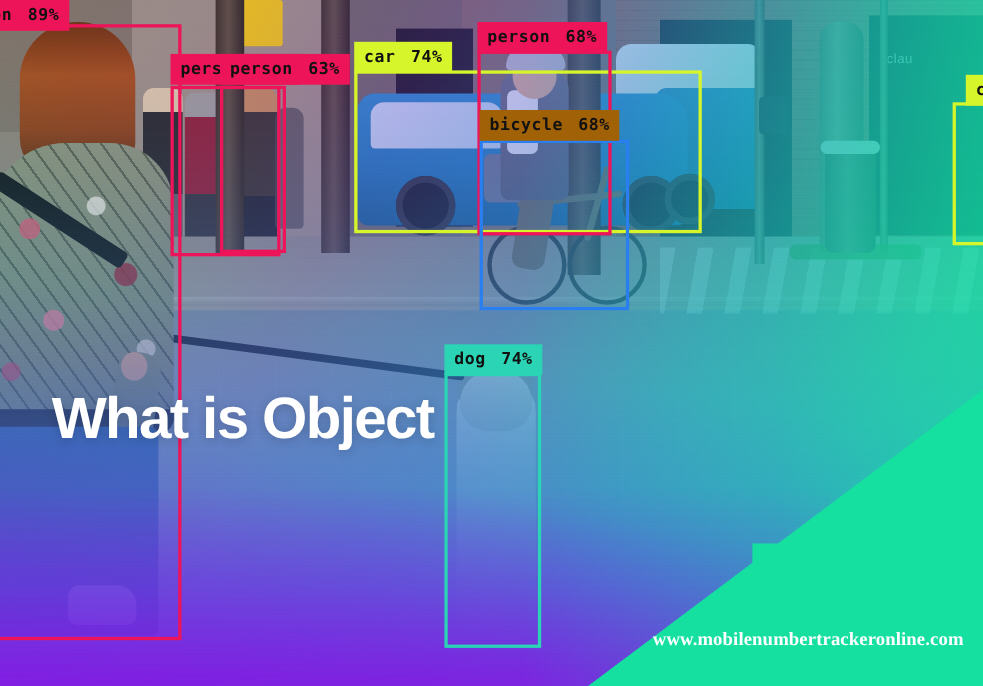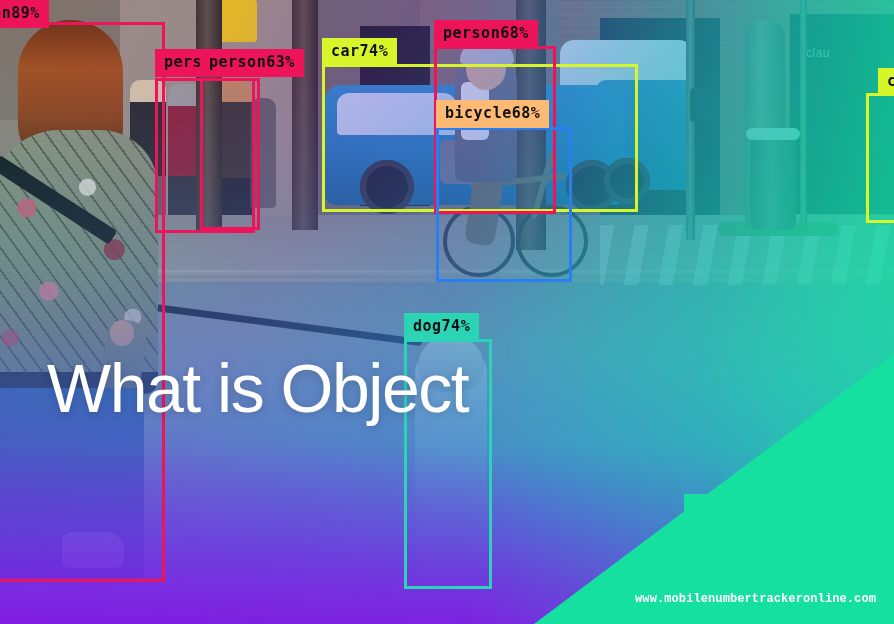--- a/index.html
+++ b/index.html
@@ -288,37 +288,37 @@
 
   
   .bbox { position:absolute; border-style:solid; }
   .dlabel {
     position:absolute; white-space:nowrap;
     font-family:"DejaVu Sans Mono","Liberation Mono",monospace;
     font-weight:700; font-size:15px; line-height:1;
     padding:6px 9px 7px 9px; color:#111;
     letter-spacing:0.5px;
   }
-  .dlabel .pct { }
+  .dlabel .pct { margin-left:14px; }
 
   
   .headline {
     position:absolute; left:47px; top:355px; width:700px;
-    color:#ffffff; font-weight:400;
+    color:#ffffff; font-weight:700;
     font-family:"Liberation Sans", sans-serif;
-    font-size:68px; line-height:0.98; letter-spacing:-1.5px;
+    font-size:53px; line-height:0.98; letter-spacing:-1.5px;
     text-shadow:0 2px 10px rgba(0,0,0,.18);
   }
   .headline .l2 { display:block; }
 
   .site-url {
-    position:absolute; right:18px; bottom:18px;
-    color:#ffffff; font-weight:700; font-size:12px;
+    position:absolute; right:18px; bottom:33px;
+    color:#ffffff; font-weight:700; font-size:17px;
     letter-spacing:0.1px;
-    font-family:Liberation Mono, monospace;
+    font-family:Liberation Serif, serif;
   }
   .grain {
     position:absolute; inset:0; pointer-events:none; opacity:.16;
     background:repeating-linear-gradient(0deg, rgba(255,255,255,.05) 0 1px, rgba(0,0,0,.05) 1px 2px);
   }
 </style>
 </head>
 <body>
 
 <div id="canvas">
@@ -410,21 +410,21 @@
       <div class="dlabel" style="left: -55px; top: 0px; background: rgb(238, 20, 89); color: rgb(17, 17, 17);"><span>person</span><span class="pct">89%</span></div>
       <div class="bbox" style="left: 155px; top: 78px; width: 100px; height: 155px; border-width: 3px; border-color: rgb(238, 20, 89);"></div>
       <div class="dlabel" style="left: 155px; top: 49px; background: rgb(238, 20, 89); color: rgb(17, 17, 17);"><span>person</span><span class="pct">63%</span></div>
       <div class="bbox" style="left: 200px; top: 78px; width: 60px; height: 152px; border-width: 3px; border-color: rgb(238, 20, 89);"></div>
       <div class="dlabel" style="left: 200px; top: 49px; background: rgb(238, 20, 89); color: rgb(17, 17, 17);"><span>person</span><span class="pct">63%</span></div>
       <div class="bbox" style="left: 322px; top: 64px; width: 316px; height: 148px; border-width: 3px; border-color: rgb(214, 245, 43);"></div>
       <div class="dlabel" style="left: 322px; top: 38px; background: rgb(214, 245, 43); color: rgb(17, 17, 17);"><span>car</span><span class="pct">74%</span></div>
       <div class="bbox" style="left: 434px; top: 46px; width: 122px; height: 168px; border-width: 3px; border-color: rgb(238, 20, 89);"></div>
       <div class="dlabel" style="left: 434px; top: 20px; background: rgb(238, 20, 89); color: rgb(17, 17, 17);"><span>person</span><span class="pct">68%</span></div>
       <div class="bbox" style="left: 436px; top: 127px; width: 136px; height: 155px; border-width: 3px; border-color: rgb(42, 127, 240);"></div>
-      <div class="dlabel" style="left: 436px; top: 100px; background: #fdba74; color: rgb(17, 17, 17);"><span>bicycle</span><span class="pct">68%</span></div>
+      <div class="dlabel" style="left: 436px; top: 100px; background: #a16207; color: rgb(17, 17, 17);"><span>bicycle</span><span class="pct">68%</span></div>
       <div class="bbox" style="left: 404px; top: 339px; width: 88px; height: 250px; border-width: 3px; border-color: rgb(42, 212, 180);"></div>
       <div class="dlabel" style="left: 404px; top: 313px; background: rgb(42, 212, 180); color: rgb(17, 17, 17);"><span>dog</span><span class="pct">74%</span></div>
       <div class="bbox" style="left: 866px; top: 93px; width: 60px; height: 130px; border-width: 3px; border-color: rgb(214, 245, 43);"></div>
       <div class="dlabel" style="left: 878px; top: 68px; background: rgb(214, 245, 43); color: rgb(17, 17, 17);"><span>c</span></div>
     </div>
 
   <div class="headline">
     <span>What is Object</span>
   </div>
 

